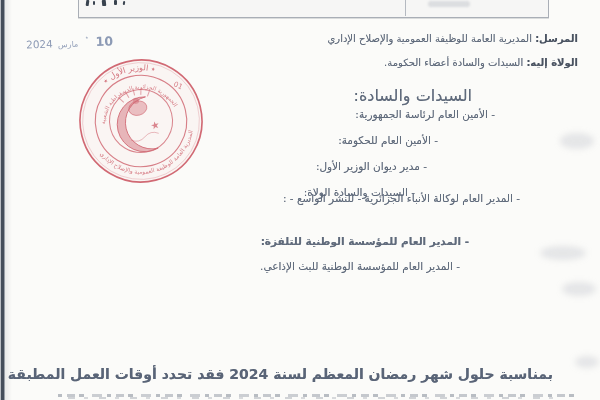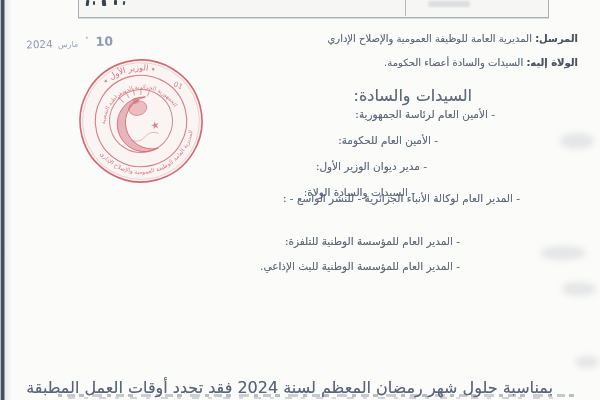--- a/index.html
+++ b/index.html
@@ -46,29 +46,29 @@
   .sender-line{top:33px;right:22px;}
   .recipient-line{top:57px;right:22px;}
   .salutation{top:86px;right:128px;font-size:16px;}
   .dist-item{position:absolute;direction:rtl;white-space:nowrap;font-size:10.5px;
     color:#5f6a7b;text-shadow:0 0 .4px rgba(95,106,123,.55);}
   .i0{top:108px;right:105px;}
   .i1{top:134px;right:162px;text-align:center;}
   .i2{top:160px;right:173px;}
   .i3{top:186px;right:185px;}
   .i4{top:192px;right:80px;text-align:center;}
-  .i5{top:235px;right:140px;}
+  .i5{top:235px;right:131px;font-weight:bold;}
   .i6{top:260px;right:140px;}
 
   .memo-title{position:absolute;top:316px;right:163px;direction:rtl;white-space:nowrap;
     font-size:13px;font-weight:bold;color:#414957;letter-spacing:.2px;
     text-shadow:0 0 .4px rgba(65,73,87,.6);}
 
-  .body-line{position:absolute;top:378px;right:47px;direction:rtl;white-space:nowrap;
-    font-size:16px;color:#596477;text-shadow:0 0 .4px rgba(89,100,119,.55);}
+  .body-line{position:absolute;top:366px;right:47px;direction:rtl;white-space:nowrap;
+    font-size:14px;color:#596477;text-shadow:0 0 .4px rgba(89,100,119,.55);font-weight:bold;}
 
   
   .cutoff-line{position:absolute;top:392px;left:58px;width:517px;height:8px;overflow:hidden;
     opacity:.75;filter:blur(.6px);}
   .cutoff-line .row1{position:absolute;top:2px;left:0;width:100%;height:3px;
     background:repeating-linear-gradient(90deg,
       rgba(90,100,118,.55) 0 4px,transparent 4px 9px,
       rgba(90,100,118,.45) 9px 17px,transparent 17px 21px,
       rgba(90,100,118,.55) 21px 26px,transparent 26px 34px,
       rgba(90,100,118,.4) 34px 44px,transparent 44px 49px);}

